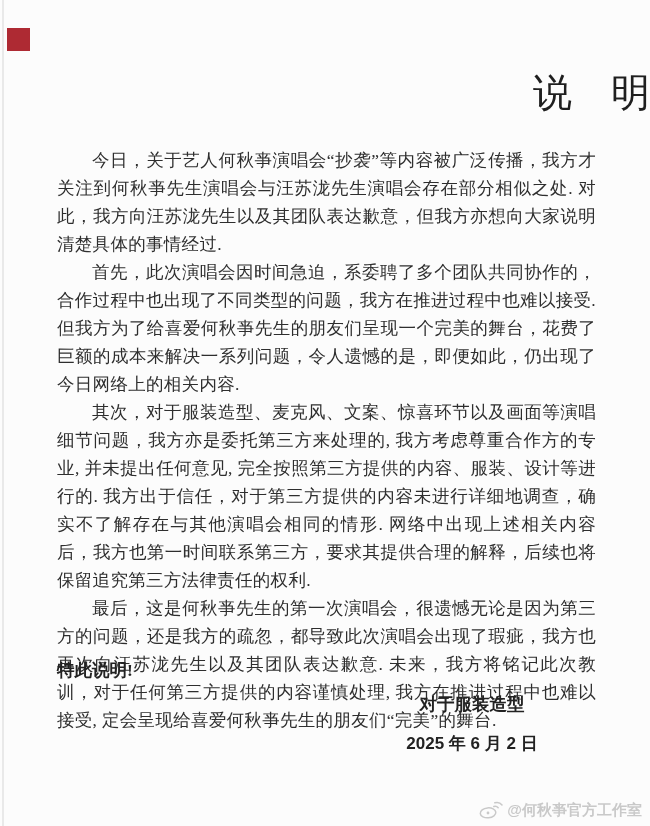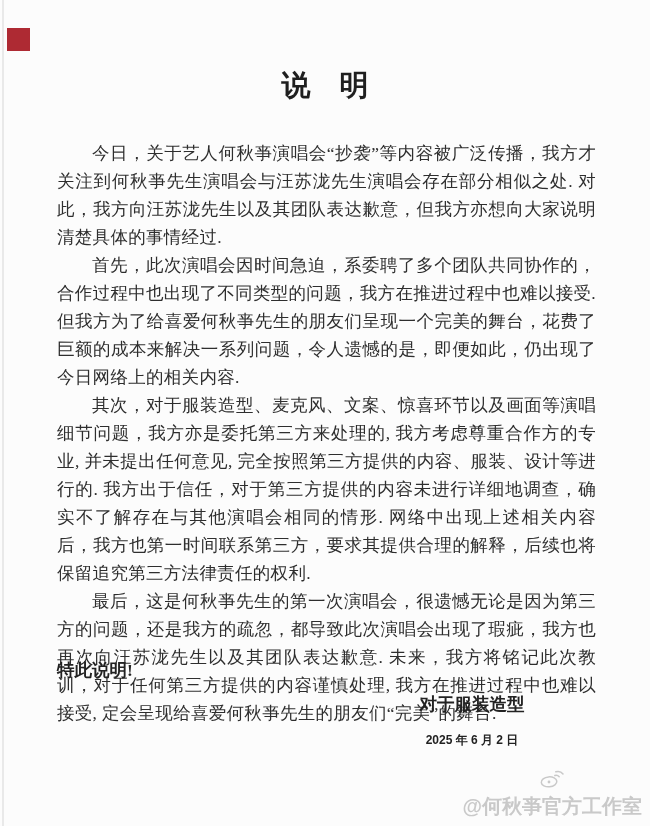--- a/index.html
+++ b/index.html
@@ -31,28 +31,28 @@
     top: 28px;
     width: 23px;
     height: 23px;
     background: #ae2a33;
   }
   .doc-title {
     position: absolute;
     top: 66px;
     left: 0;
     width: 100%;
-    text-align: center;
-    font-size: 29px;
-    font-weight: bold;
+    text-align: right;
+    font-size: 39px;
+    font-weight: normal;
     color: #1f1f1f;
   }
   .doc-body {
     position: absolute;
-    top: 139px;
+    top: 146px;
     left: 57px;
     width: 539px;
     font-size: 17.5px;
     line-height: 28px;
     text-align: justify;
     letter-spacing: 0.3px;
   }
   .doc-body p {
     margin: 0;
     text-indent: 2em;
@@ -73,36 +73,35 @@
     width: 180px;
     text-align: center;
     font-weight: bold;
     color: #222;
   }
   .sig-name {
     font-size: 17.5px;
     margin-bottom: 16px;
   }
   .sig-date {
-    font-size: 12px;
+    font-size: 17px;
     font-family: "Liberation Sans", "DejaVu Sans", sans-serif;
     font-weight: bold;
   }
   .watermark {
     position: absolute;
     right: 8px;
     bottom: 6px;
     display: flex;
     align-items: center;
     gap: 4px;
-    font-size: 20px;
+    font-size: 15px;
     font-weight: bold;
     color: #c9c9c9;
     font-family: "Liberation Sans", "DejaVu Sans", sans-serif;
-    flex-direction: column;
   }
   .watermark svg { display: block; }
 </style>
 </head>
 <body>
 
 <div class="page">
 
   <div class="edge-line"></div>
 

